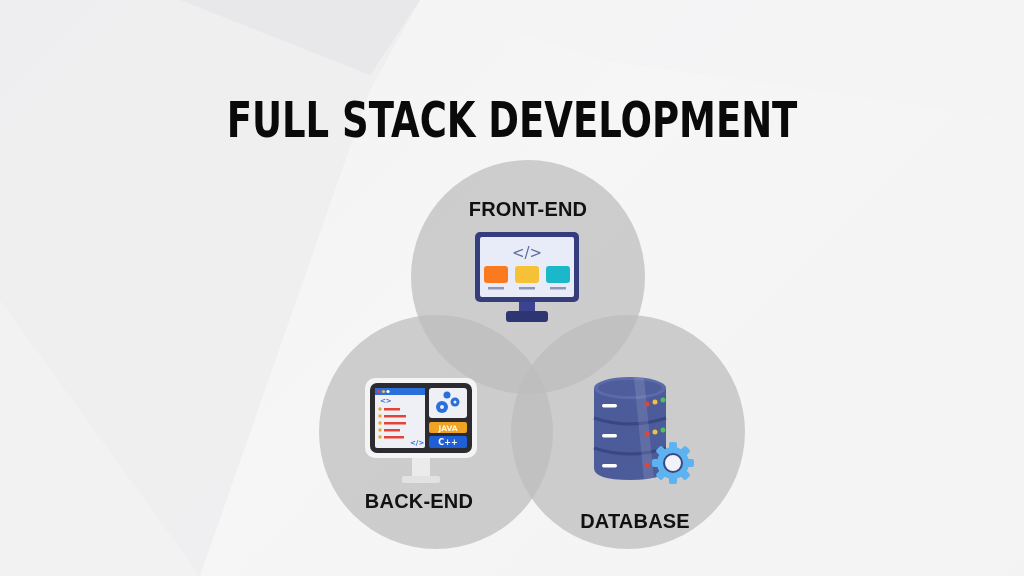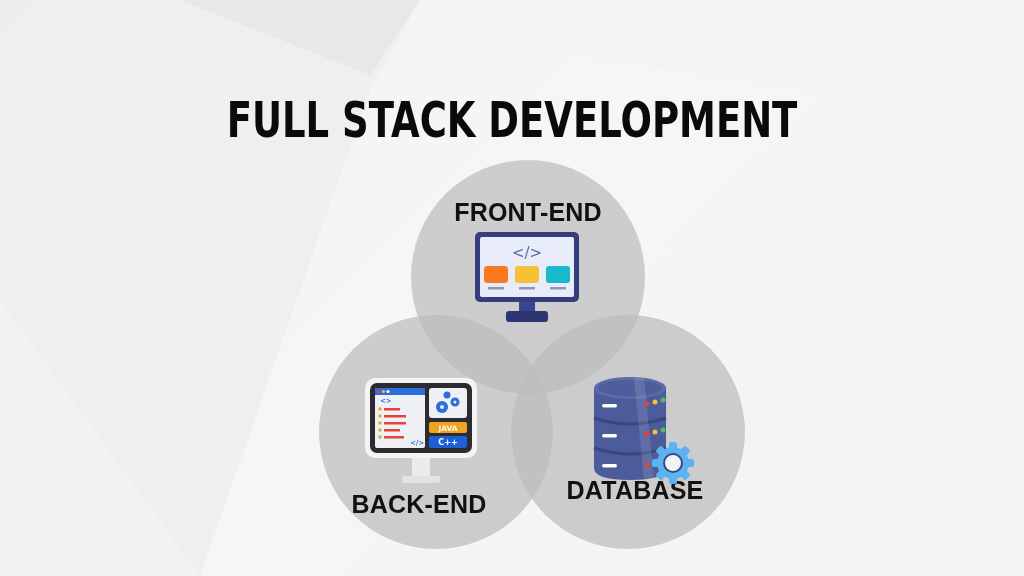--- a/index.html
+++ b/index.html
@@ -11,21 +11,21 @@
   .bg-shape { position: absolute; pointer-events: none; }
   .title {
     position: absolute; left: 0; width: 1024px; top: 88px; text-align: center;
     font-family: "DejaVu Sans", sans-serif; font-weight: 900; font-size: 50px;
     letter-spacing: 0px; color: #0a0a0a; transform: scaleX(0.74); transform-origin: 512px 0;
     line-height: 64px;
   }
   .venn { position: absolute; left: 0; top: 0; width: 1024px; height: 576px; }
   .label {
     position: absolute; font-family: "Liberation Sans", sans-serif; font-weight: 700;
-    font-size: 25px; color: #111; text-align: center; letter-spacing: 0.2px;
+    font-size: 20px; color: #111; text-align: center; letter-spacing: 0.2px;
   }
   .icon-abs { position: absolute; }
 </style>
 </head>
 <body>
 
 <svg class="bg-shape" width="1024" height="576" style="left:0;top:0;">
   <polygon points="0,0 420,0 370,90 200,576 0,576" fill="#eeeeef" opacity="0.8"></polygon>
   <polygon points="180,0 420,0 370,75" fill="#e6e6e8" opacity="0.7"></polygon>
   <polygon points="420,0 1024,0 1024,120 600,60" fill="#f4f4f5" opacity="0.6"></polygon>
@@ -35,21 +35,21 @@
 <div class="title">FULL STACK DEVELOPMENT</div>
 
 <svg class="venn" width="1024" height="576">
   <circle cx="528" cy="277" r="117" fill="#bdbdbd" fill-opacity="0.72"></circle>
   <circle cx="436" cy="432" r="117" fill="#bdbdbd" fill-opacity="0.72"></circle>
   <circle cx="628" cy="432" r="117" fill="#bdbdbd" fill-opacity="0.72"></circle>
 </svg>
 
 <div class="label" style="left:428px; top:198px; width:200px;">FRONT-END</div>
 <div class="label" style="left:319px; top:490px; width:200px;">BACK-END</div>
-<div class="label" style="left:535px; top:476px; width:200px;">DATABASE</div>
+<div class="label" style="left:535px; top:510px; width:200px;">DATABASE</div>
 
 <svg class="icon-abs" style="left:470px; top:228px;" width="114" height="98" viewBox="0 0 114 98">
   <rect x="5" y="4" width="104" height="70" rx="5" fill="#353d7c"></rect>
   <rect x="10" y="9" width="94" height="60" rx="2" fill="#e8ecf8"></rect>
   <text x="57" y="30" text-anchor="middle" font-family="DejaVu Sans, sans-serif" font-size="15" fill="#5f6c9c">&lt;/&gt;</text>
   <rect x="14" y="38" width="24" height="17" rx="3" fill="#f97a1f"></rect>
   <rect x="45" y="38" width="24" height="17" rx="3" fill="#f7c137"></rect>
   <rect x="76" y="38" width="24" height="17" rx="3" fill="#1bb8cc"></rect>
   <rect x="18" y="59" width="16" height="2.5" fill="#8d97b5"></rect>
   <rect x="49" y="59" width="16" height="2.5" fill="#8d97b5"></rect>

